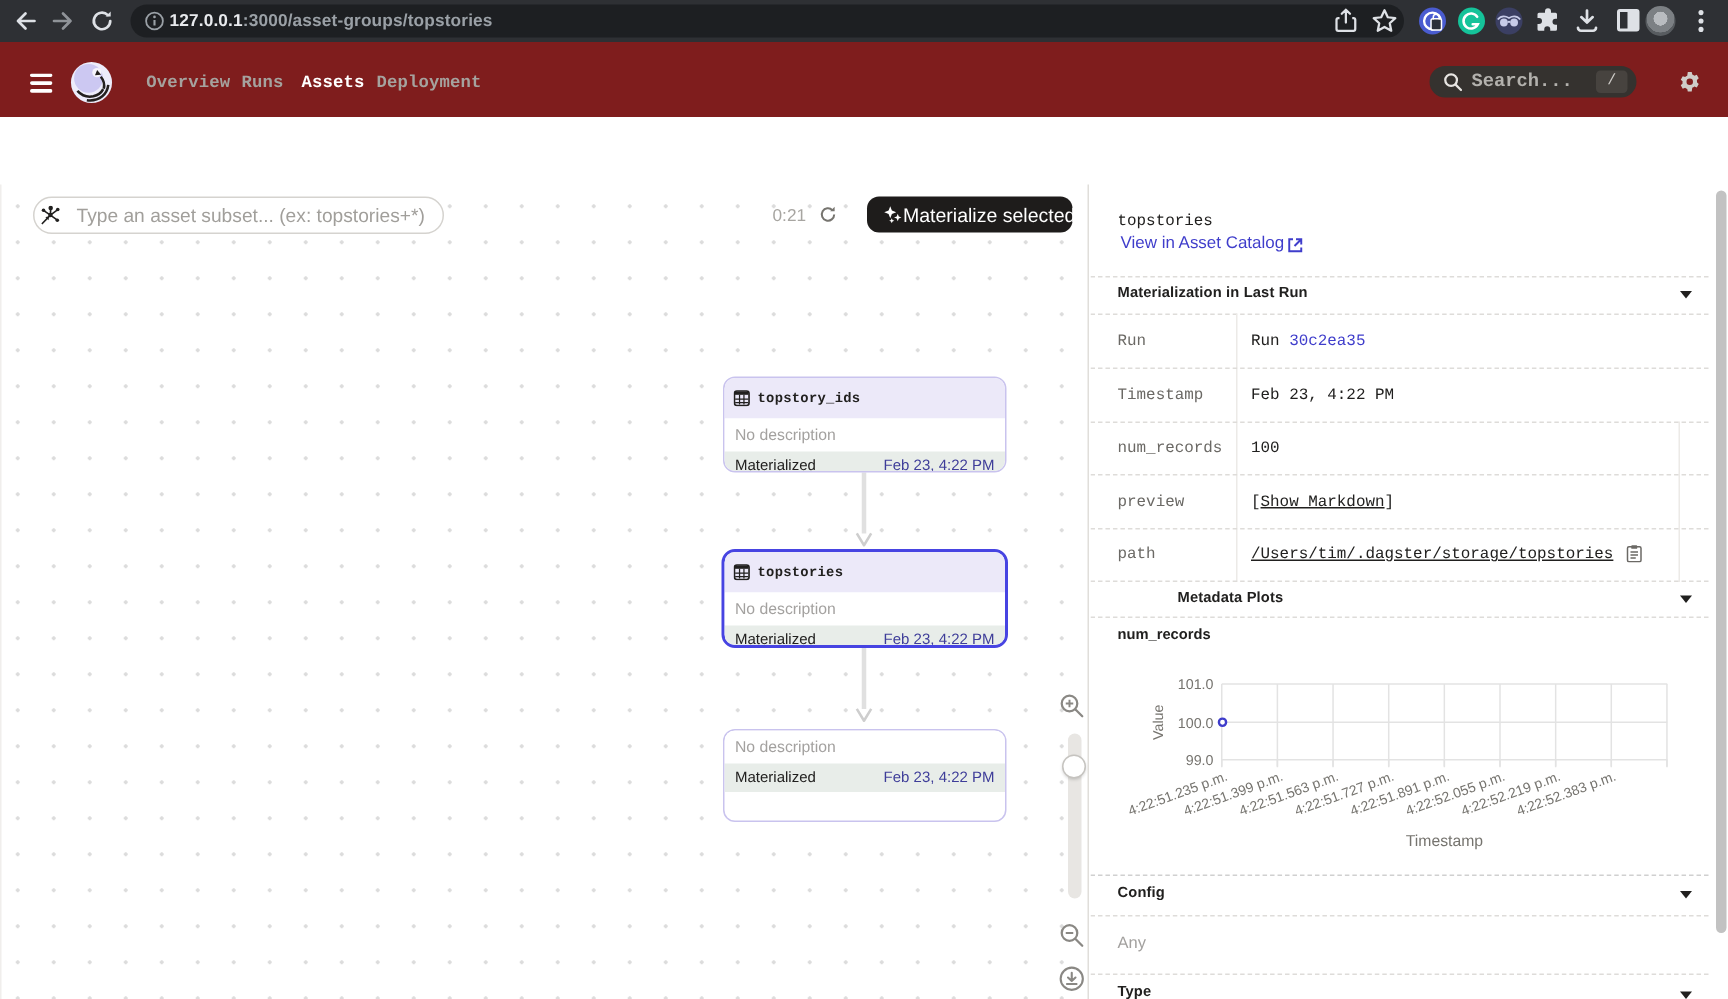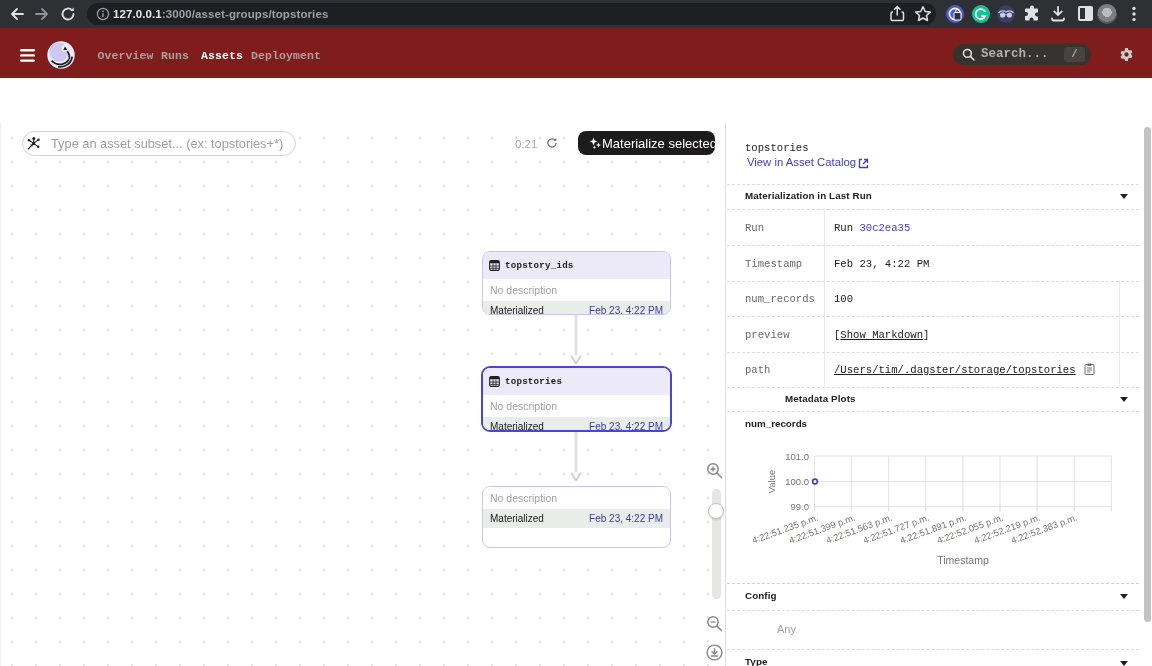--- a/index.html
+++ b/index.html
@@ -297,20 +297,20 @@
         <text x="314" y="97" transform="rotate(-20 314 97)">4:22:52.219 p.m.</text>
         <text x="351" y="97" transform="rotate(-20 351 97)">4:22:52.383 p.m.</text>
       </g>
       <text x="236" y="141" fill="#76746f" font-size="10.5" font-family="Liberation Sans, sans-serif" text-anchor="middle">Timestamp</text>
     </svg>
 
     <div class="divider" style="top:460px;width:412px;border-color:#d0d0d0;"></div>
     <div class="abs sechead" style="left:18px;top:467px;">Config</div>
     <div class="caret" style="left:393px;top:471px;"></div>
     <div class="divider" style="top:487px;width:412px;"></div>
-    <div class="abs" style="left:18px;top:500px;font-size:11px;color:#a3a19f;margin-left:32px;">Any</div>
+    <div class="abs" style="left:18px;top:500px;font-size:11px;color:#a3a19f;">Any</div>
     <div class="divider" style="top:526px;width:412px;"></div>
     <div class="abs sechead" style="left:18px;top:533px;">Type</div>
     <div class="caret" style="left:393px;top:538px;"></div>
   </div>
 
   <div class="abs" style="left:1143.5px;top:127px;width:7.5px;height:495px;border-radius:4px;background:#c2c2c2;"></div>
 </div>
 
 </body></html>

